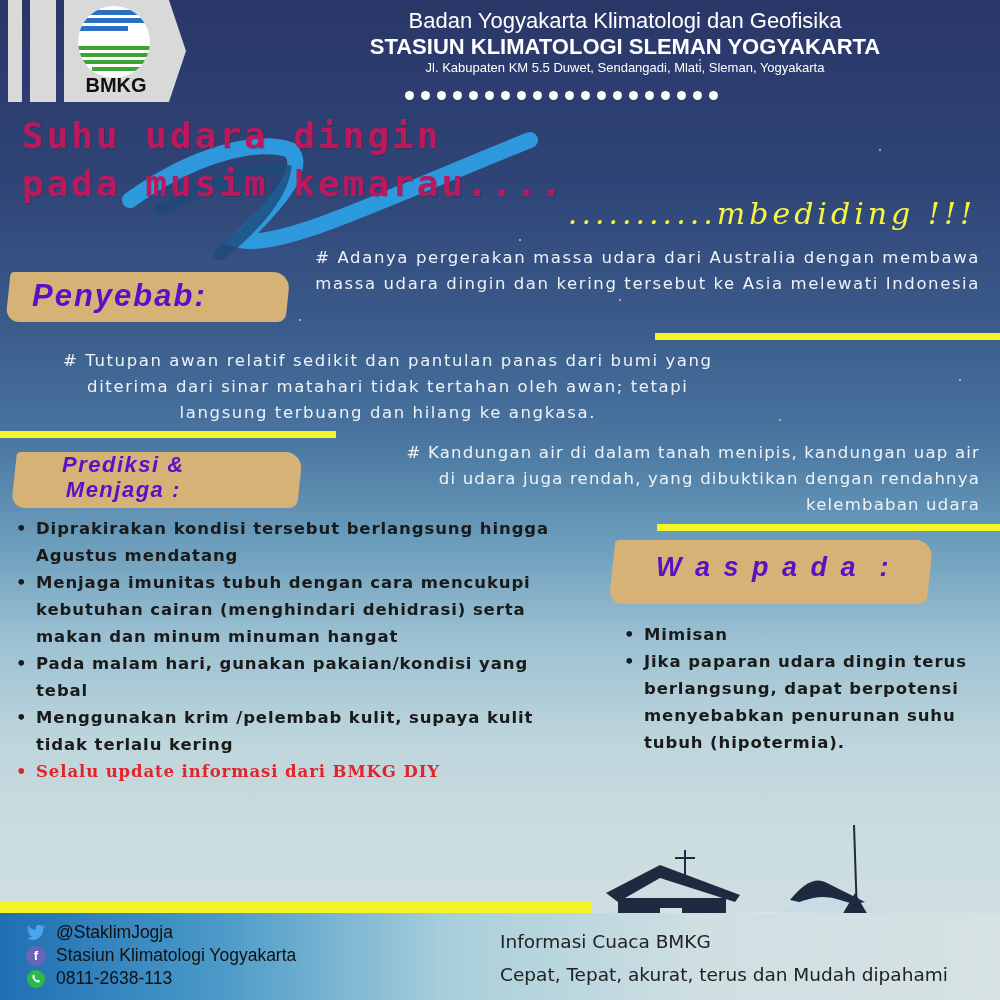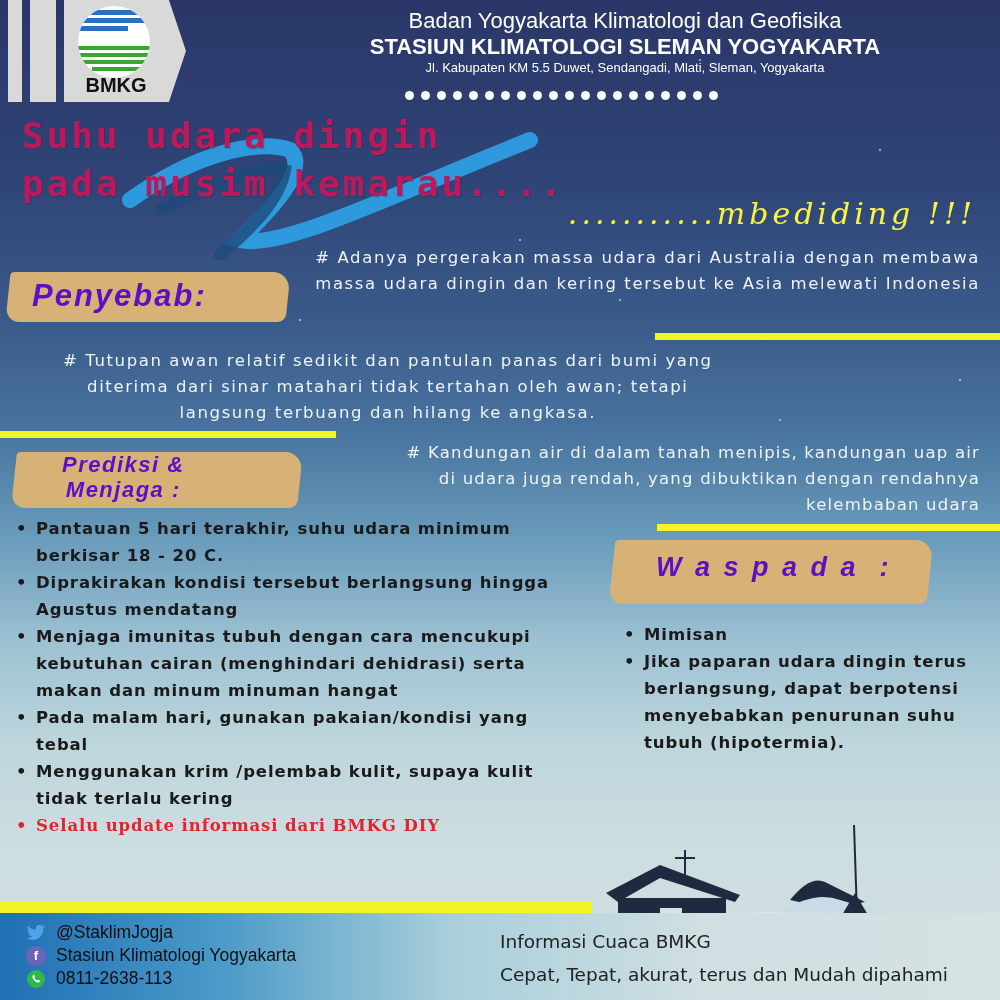--- a/index.html
+++ b/index.html
@@ -133,21 +133,20 @@
 </div>
 <div class="ybar" style="left:657px;top:524px;width:343px;"></div>
 
 <div class="brush" style="left:14px;top:452px;width:286px;height:56px;"></div>
 <div class="brush-label" style="left:62px;top:452px;font-size:22px;line-height:25px;letter-spacing:1.5px;text-align:center;">
   <div>Prediksi &amp;</div>
   <div>Menjaga :</div>
 </div>
 
 <ul class="list" style="left:12px;top:515px;width:540px;">
-  <li>Pantauan 5 hari terakhir, suhu udara minimum berkisar 18 - 20 C.</li>
   <li>Diprakirakan kondisi tersebut berlangsung hingga Agustus mendatang</li>
   <li>Menjaga imunitas tubuh dengan cara mencukupi kebutuhan cairan (menghindari dehidrasi) serta makan dan minum minuman hangat</li>
   <li>Pada malam hari, gunakan pakaian/kondisi yang tebal</li>
   <li>Menggunakan krim /pelembab kulit, supaya kulit tidak terlalu kering</li>
   <li class="red">Selalu update informasi dari BMKG DIY</li>
 </ul>
 <div class="ybar" style="left:0;top:902px;width:592px;height:11px;"></div>
 
 <div class="brush" style="left:612px;top:540px;width:318px;height:64px;"></div>
 <div class="brush-label" style="left:656px;top:552px;font-size:27px;letter-spacing:3px;white-space:pre;">W a s p a d a  :</div>

